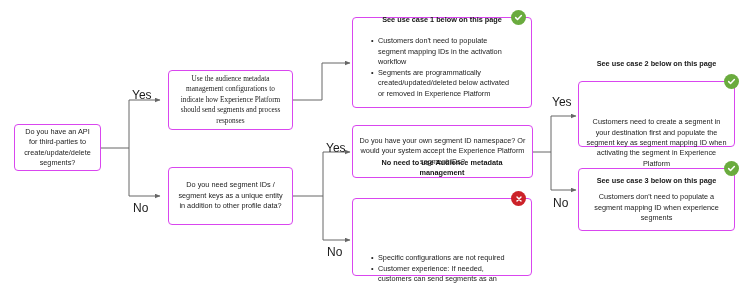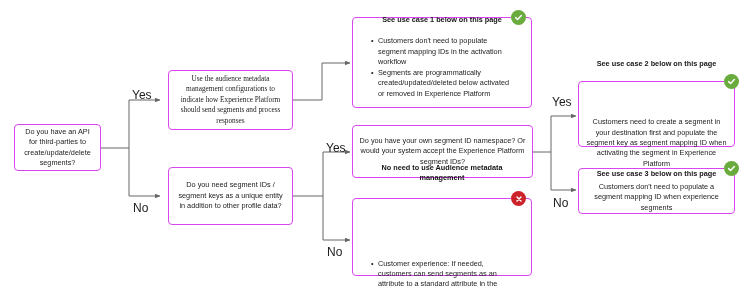--- a/index.html
+++ b/index.html
@@ -160,35 +160,36 @@
     <div class="node-title">See use case 2 below on this page</div>
     <div class="gap-4"></div>
     <div class="node-text">Customers need to create a segment in your destination first and populate the segment key as segment mapping ID when activating the segment in Experience Platform</div>
   </div>
   <div class="badge" style="left:724px; top:74px; background:#6aab3e;">
     <svg width="9" height="9" viewBox="0 0 12 12" aria-hidden="true">
       <path d="M2.2,6.2 L4.7,8.7 L9.8,3.3" fill="none" stroke="#ffffff" stroke-width="2" stroke-linecap="round" stroke-linejoin="round"></path>
     </svg>
   </div>
 
-  <div class="node" style="left:578px; top:168px; width:157px; height:46px;">
+  <div class="node" style="left:578px; top:168px; width:157px; height:63px;">
     <div class="node-title">See use case 3 below on this page</div>
     <div class="gap-4"></div>
     <div class="node-text">Customers don't need to populate a segment mapping ID when experience segments</div>
   </div>
   <div class="badge" style="left:724px; top:161px; background:#6aab3e;">
     <svg width="9" height="9" viewBox="0 0 12 12" aria-hidden="true">
       <path d="M2.2,6.2 L4.7,8.7 L9.8,3.3" fill="none" stroke="#ffffff" stroke-width="2" stroke-linecap="round" stroke-linejoin="round"></path>
     </svg>
   </div>
 
   <div class="node" style="left:352px; top:198px; width:180px; height:78px;gap:32px;">
     <div class="node-title">No need to use Audience metadata management</div>
     <div class="gap-4"></div>
     <ul class="node-bullets">
+      <li>Specific configurations are not required</li>
       <li>Customer experience: If needed, customers can send segments as an attribute to a standard attribute in the target schema</li>
     </ul>
   </div>
   <div class="badge" style="left:511px; top:191px; background:#cc2229;">
     <svg width="8" height="8" viewBox="0 0 12 12" aria-hidden="true">
       <path d="M3,3 L9,9 M9,3 L3,9" fill="none" stroke="#ffffff" stroke-width="2.2" stroke-linecap="round"></path>
     </svg>
   </div>
 
   <div class="edge-label" style="left:132px; top:88px;">Yes</div>

